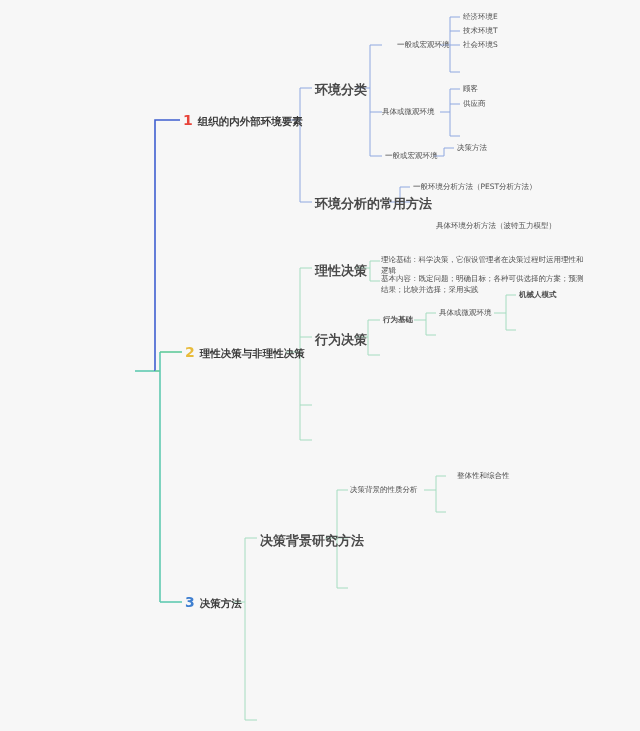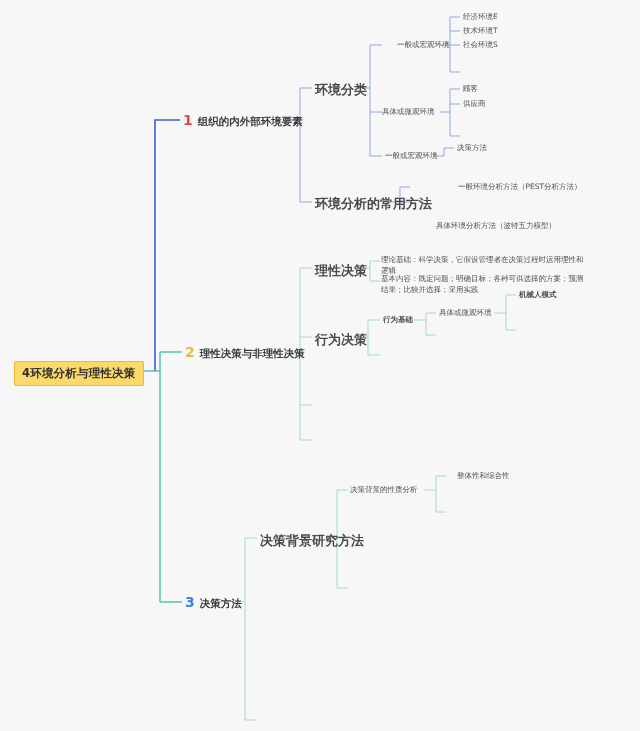--- a/index.html
+++ b/index.html
@@ -173,21 +173,20 @@
     <path d="M337 490 L348 490" stroke="#a5dcc0" stroke-width="1" fill="none"></path>
     <path d="M337 538 L348 538" stroke="#a5dcc0" stroke-width="1" fill="none"></path>
     <path d="M337 588 L348 588" stroke="#a5dcc0" stroke-width="1" fill="none"></path>
 
     <path d="M424 490 L436 490" stroke="#a5dcc0" stroke-width="1" fill="none"></path>
     <path d="M436 476 L436 512" stroke="#a5dcc0" stroke-width="1" fill="none"></path>
     <path d="M436 476 L446 476" stroke="#a5dcc0" stroke-width="1" fill="none"></path>
     <path d="M436 512 L446 512" stroke="#a5dcc0" stroke-width="1" fill="none"></path>
   </svg>
 
-  <div class="node root-node" style="left:14px; top:361px;">4环境分析与理性决策</div>
 
   <div class="node branch-node" style="left:180px; top:111px;">
     <span class="branch-num num-red">1</span>
     <span>组织的内外部环境要素</span>
   </div>
 
   <div class="node sub-node" style="left:313px; top:81px;">环境分类</div>
 
   <div class="node sub-node" style="left:313px; top:195px;">环境分析的常用方法</div>
 
@@ -199,21 +198,21 @@
   <div class="node leaf-node" style="left:461px; top:25px;">技术环境T</div>
   <div class="node leaf-node" style="left:461px; top:39px;">社会环境S</div>
   <div class="node leaf-node stub" style="left:461px; top:67px;"></div>
 
   <div class="node leaf-node" style="left:461px; top:83px;">顾客</div>
   <div class="node leaf-node" style="left:461px; top:98px;">供应商</div>
   <div class="node leaf-node stub" style="left:461px; top:131px;"></div>
 
   <div class="node leaf-node" style="left:455px; top:142px;">决策方法</div>
 
-  <div class="node leaf-node" style="left:411px; top:181px;margin-left:45px;">一般环境分析方法（PEST分析方法）</div>
+  <div class="node leaf-node" style="left:411px; top:181px;">一般环境分析方法（PEST分析方法）</div>
   <div class="node leaf-node" style="left:434px; top:196px;margin-top:24px;">具体环境分析方法（波特五力模型）</div>
 
   <div class="node branch-node" style="left:182px; top:343px;">
     <span class="branch-num num-gold">2</span>
     <span>理性决策与非理性决策</span>
   </div>
 
   <div class="node sub-node" style="left:313px; top:262px;">理性决策</div>
   <div class="node sub-node" style="left:313px; top:331px;">行为决策</div>
   <div class="node sub-node stub" style="left:313px; top:401px;"></div>

